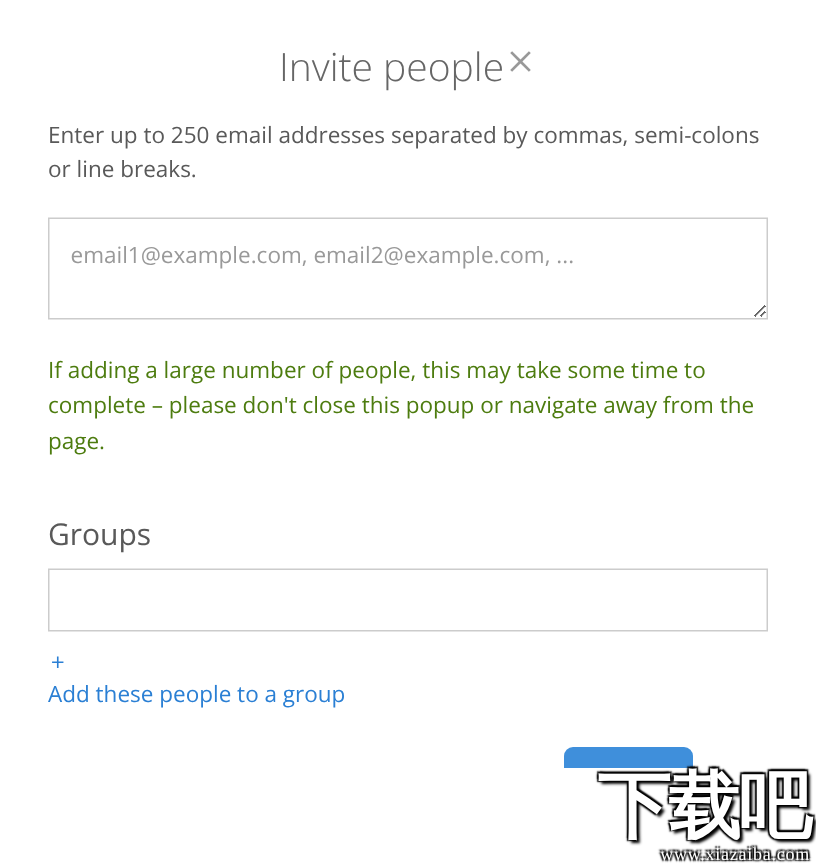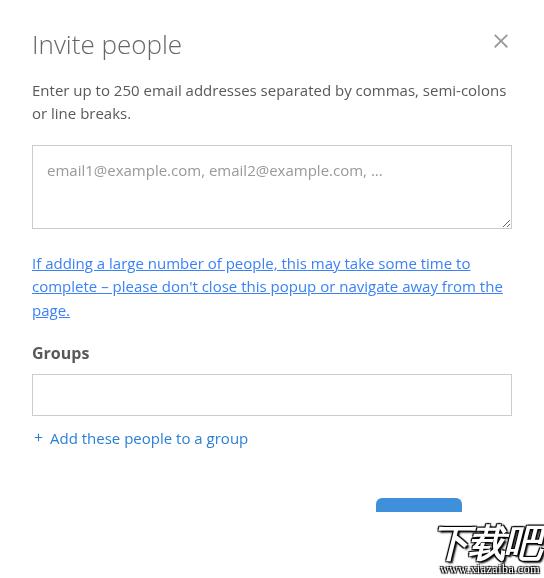--- a/index.html
+++ b/index.html
@@ -14,21 +14,21 @@
       height: 578px;
       position: relative;
       overflow: hidden;
     }
     .dialog {
       padding: 30px 32px;
       position: relative;
     }
     .dialog-header {
       display: flex;
-      justify-content: space-between;
+      justify-content: center;
       align-items: flex-start;
       margin-bottom: 20px;
     }
     .dialog-title {
       font-size: 26px;
       font-weight: 300;
       color: #666666;
       line-height: 1.1;
     }
     .close-button {
@@ -46,46 +46,44 @@
     }
     .instruction-text {
       font-size: 15px;
       color: #595959;
       line-height: 1.55;
       margin-bottom: 20px;
       margin-top: 14px;
     }
     .email-textarea {
       width: 100%;
-      height: 84px;
+      height: 68px;
       border: 1px solid #cccccc;
       padding: 14px 14px;
       font-size: 15px;
       font-family: inherit;
       color: #555555;
       resize: both;
       line-height: 1.4;
       margin-bottom: 18px;
     }
     .email-textarea::placeholder {
       color: #999999;
     }
     .warning-text {
       font-size: 15px;
-      color: #3b82f6;
+      color: #4d7c0f;
       line-height: 1.55;
-      margin-bottom: 20px;
-      text-decoration: underline;
+      margin-bottom: 36px;
     }
     .groups-label {
-      font-size: 16px;
+      font-size: 20px;
       color: #595959;
       margin-bottom: 10px;
       display: block;
-      font-weight: bold;
     }
     .groups-input {
       width: 100%;
       height: 42px;
       border: 1px solid #cccccc;
       padding: 8px 12px;
       font-size: 15px;
       font-family: inherit;
       margin-bottom: 10px;
     }
@@ -93,43 +91,43 @@
       display: inline-flex;
       align-items: flex-start;
       color: #2a7fd4;
       font-size: 15px;
       text-decoration: none;
       cursor: pointer;
       background: none;
       border: none;
       font-family: inherit;
       padding: 2px 0;
+      flex-direction: column;
     }
     .add-group-link svg {
       width: 13px;
       height: 13px;
       margin-right: 5px;
       fill: currentColor;
     }
     .watermark {
       position: absolute;
       right: 4px;
       bottom: 2px;
       font-family: "SimHei", "Microsoft YaHei", sans-serif;
       color: #ffffff;
       text-shadow: 2px 2px 2px #000000, -1px -1px 1px #000000, 1px -1px 1px #000000, -1px 1px 1px #000000;
       text-align: right;
       line-height: 1.05;
       pointer-events: none;
     }
     .watermark .big {
-      font-size: 38px;
+      font-size: 49px;
       font-weight: 900;
       letter-spacing: -2px;
-      font-style: italic;
       display: block;
     }
     .watermark .small {
       font-size: 12px;
       letter-spacing: 0.5px;
       display: block;
       text-shadow: 1px 1px 1px #000000, -1px -1px 1px #000000, 1px -1px 1px #000000, -1px 1px 1px #000000;
       font-family: Liberation Serif, serif;
     }
     .partial-button {

